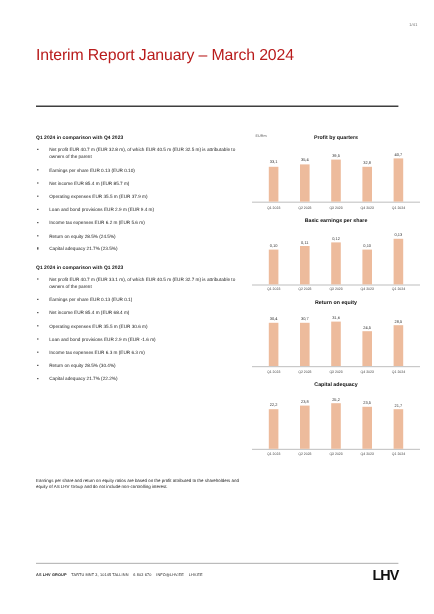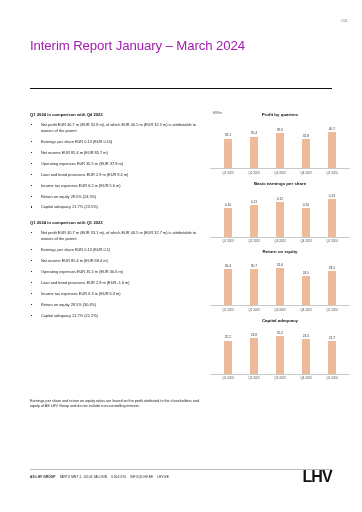--- a/index.html
+++ b/index.html
@@ -13,21 +13,21 @@
   }
   .page{position:relative;width:362px;height:512px;box-sizing:border-box;}
 
   .page-number{
     position:absolute;top:19px;right:14px;
     font-size:3.2px;color:#666;letter-spacing:.2px;
   }
 
   .title-block{position:absolute;left:30px;top:38px;width:300px;}
   .title-line{
-    font-size:13.2px;line-height:15.6px;font-weight:400;color:#a21caf;
+    font-size:13.2px;line-height:15.6px;font-weight:400;color:#b91c1c;
     letter-spacing:-0.1px;
   }
   .title-rule{
     position:absolute;left:30px;top:88px;width:302px;height:1.4px;background:#111;
   }
 
   
   .left-col{position:absolute;left:30px;top:112px;width:176px;}
   .section-head{
     font-size:4.1px;font-weight:bold;color:#111;margin:0 0 5px 0;letter-spacing:.05px;
@@ -85,21 +85,21 @@
     position:absolute;left:30px;bottom:42px;width:302px;height:0.6px;background:#bbb;
   }
   .footer{
     position:absolute;left:30px;bottom:26px;width:302px;
     display:flex;align-items:center;justify-content:space-between;
   }
   .footer-text{font-size:3.2px;color:#222;letter-spacing:.1px;white-space:nowrap;}
   .footer-text b{font-weight:bold;}
   .footer-text span.sep{display:inline-block;width:4px;}
   .logo{
-    font-size:16px;font-weight:bold;letter-spacing:-0.8px;color:#111;
+    font-size:12px;font-weight:bold;letter-spacing:-0.8px;color:#111;
     font-family:"Liberation Sans",sans-serif;
   }
 </style>
 </head>
 <body>
 
 <div class="page">
 
   <div class="page-number">1/41</div>
 

